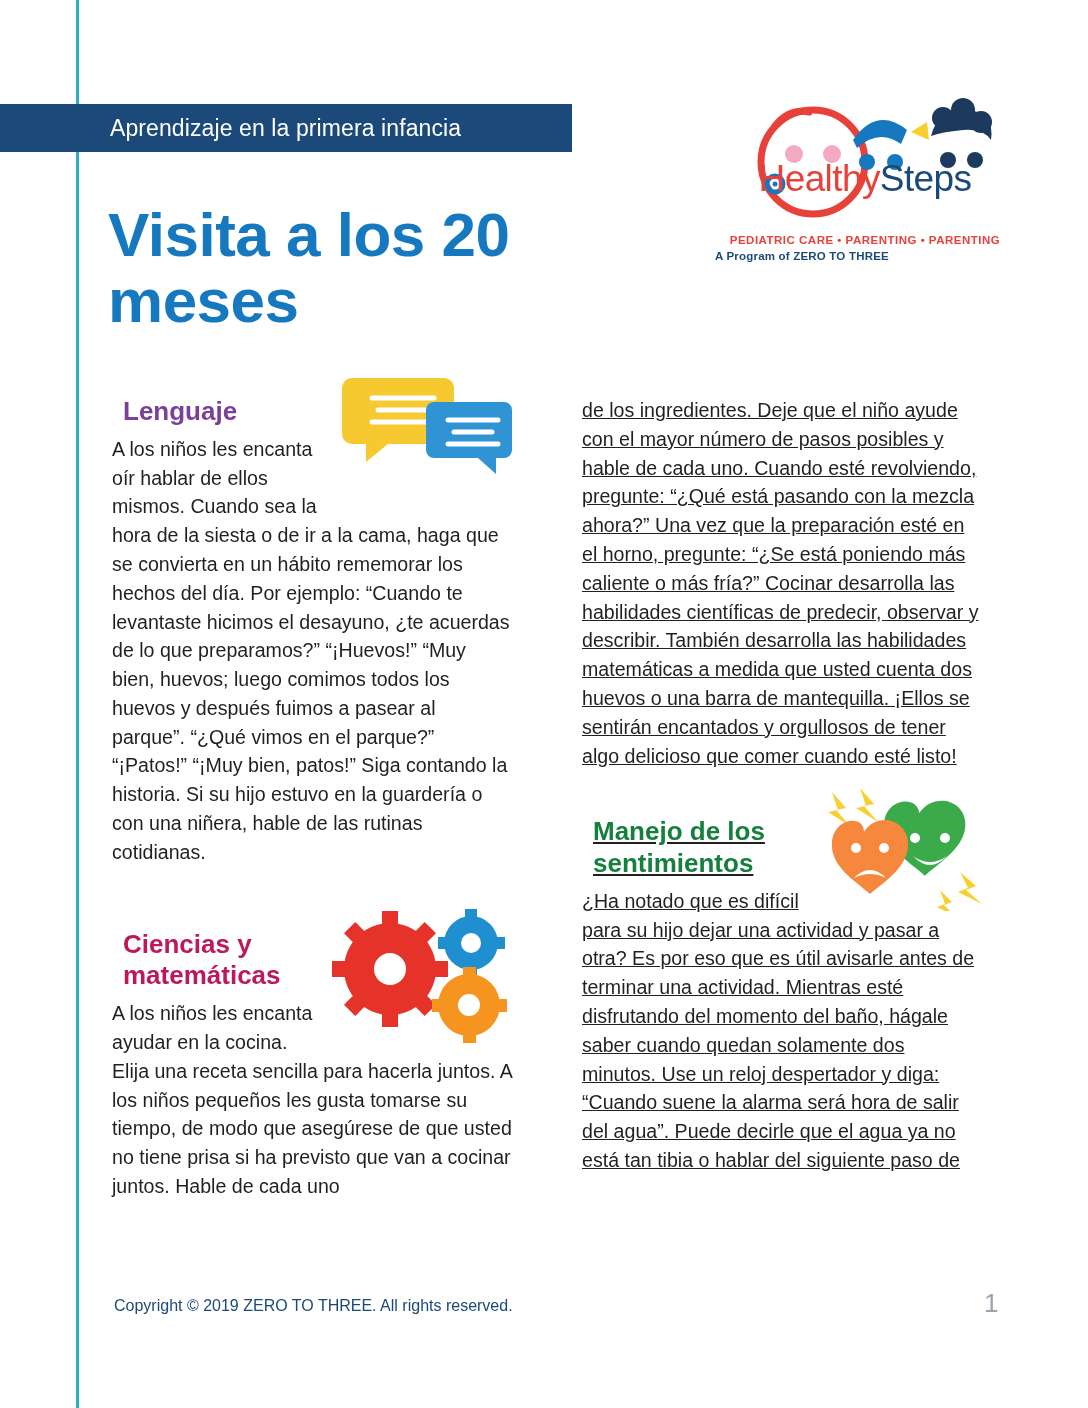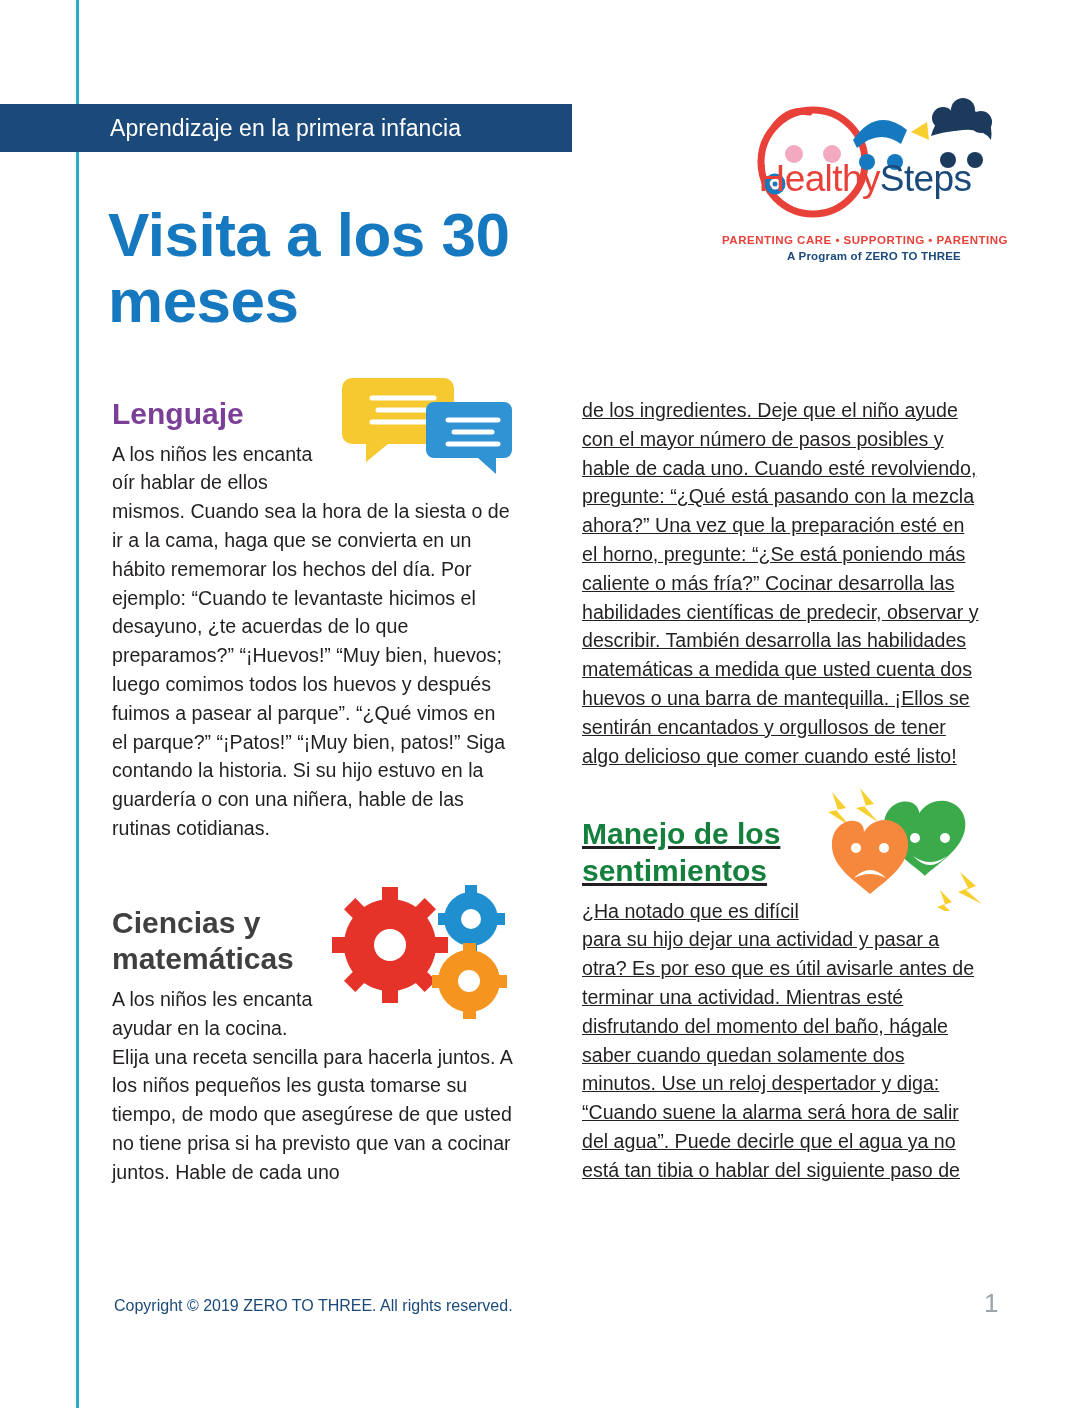--- a/index.html
+++ b/index.html
@@ -92,49 +92,48 @@
     top: 138px;
     width: 300px;
     text-align: center;
     font-size: 11.5px;
     font-weight: bold;
     color: #e8413a;
     letter-spacing: 0.5px;
   }
   .logo-tag2 {
     position: absolute;
-    left: 9px;
+    left: 0;
     top: 154px;
     width: 300px;
-    text-align: center;
     font-size: 11.5px;
     font-weight: bold;
     color: #1b4a7a;
     letter-spacing: 0.2px;
   }
 
   
   .col {
     position: absolute;
     width: 400px;
     font-size: 19.6px;
     line-height: 1.47;
     color: #231f20;
   }
   .col-left { left: 112px; top: 396px; }
   .col-right { left: 582px; top: 396px; text-decoration: underline; }
 
   .sec-head {
-    font-size: 30px;
+    font-size: 26px;
     font-weight: bold;
     line-height: 1.22;
-    margin: 0 0 7px 0;
+    margin: 0 0 7px 11px;
   }
   .sec-head.purple { color: #7b3f98; }
-  .sec-head.orange { color: #404040; }
+  .sec-head.orange { color: #be185d; }
   .sec-head.blue   { color: #15803d; }
 
   .body-text {
     margin: 0;
   }
 
   
   .illo {
     float: right;
     position: relative;
@@ -163,21 +162,21 @@
   }
   .clearfix::after { content: ""; display: block; clear: both; }
 </style>
 </head>
 <body>
 
 <div class="left-rule"></div>
 
 <div class="eyebrow-band"></div>
 <div class="eyebrow-text">Aprendizaje en la primera infancia</div>
-<h1 class="doc-title">Visita a los 30 meses</h1>
+<h1 class="doc-title">Visita a los 20 meses</h1>
 
 <div class="logo-wrap">
   <svg class="logo-art" viewBox="0 0 260 130">
 
     <circle cx="78" cy="66" r="52" fill="none" stroke="#e8413a" stroke-width="7"></circle>
     <path d="M40 30 q14 -18 34 -14" fill="none" stroke="#e8413a" stroke-width="7" stroke-linecap="round"></path>
     <circle cx="59" cy="58" r="9" fill="#f3a9c0"></circle>
     <circle cx="97" cy="58" r="9" fill="#f3a9c0"></circle>
     <circle cx="40" cy="88" r="8" fill="none" stroke="#1679bf" stroke-width="5"></circle>
     <circle cx="40" cy="88" r="2.5" fill="#1679bf"></circle>
@@ -192,21 +191,21 @@
     <path d="M196 40 q8 -30 38 -26 q26 4 22 30 q-8 -12 -28 -10 q-22 2 -32 6 z" fill="#1b3a5c"></path>
     <circle cx="208" cy="22" r="11" fill="#1b3a5c"></circle>
     <circle cx="228" cy="14" r="12" fill="#1b3a5c"></circle>
     <circle cx="246" cy="26" r="11" fill="#1b3a5c"></circle>
     <circle cx="213" cy="64" r="8" fill="#1b3a5c"></circle>
     <circle cx="240" cy="64" r="8" fill="#1b3a5c"></circle>
   </svg>
   <div class="logo-wordmark">
     <span class="logo-healthy">Healthy</span><span class="logo-steps">Steps</span>
   </div>
-  <div class="logo-tag1">PARENTING CARE  •  SUPPORTING  •  PARENTING</div>
+  <div class="logo-tag1">PEDIATRIC CARE  •  PARENTING  •  PARENTING</div>
   <div class="logo-tag2">A Program of ZERO TO THREE</div>
 </div>
 
 <div class="col col-left">
 
   <div class="clearfix">
     <svg class="illo illo-speech" viewBox="0 0 180 130">
       <path d="M12 14 h92 a10 10 0 0 1 10 10 v46 a10 10 0 0 1 -10 10 h-56 l-22 18 v-18 h-14 a10 10 0 0 1 -10 -10 v-46 a10 10 0 0 1 10 -10 z" fill="#f7c930"></path>
       <g stroke="#ffffff" stroke-width="5" stroke-linecap="round">
         <line x1="32" y1="34" x2="94" y2="34"></line>

